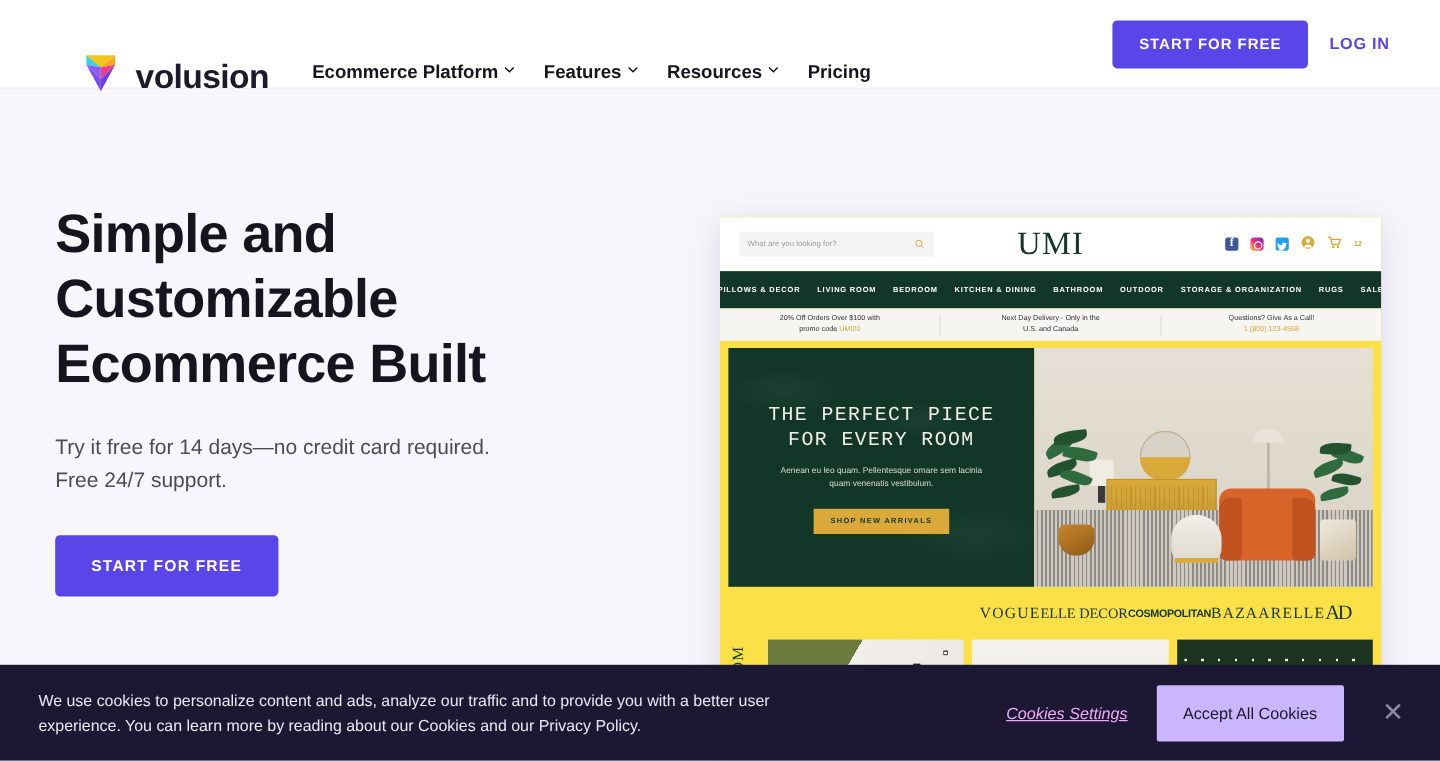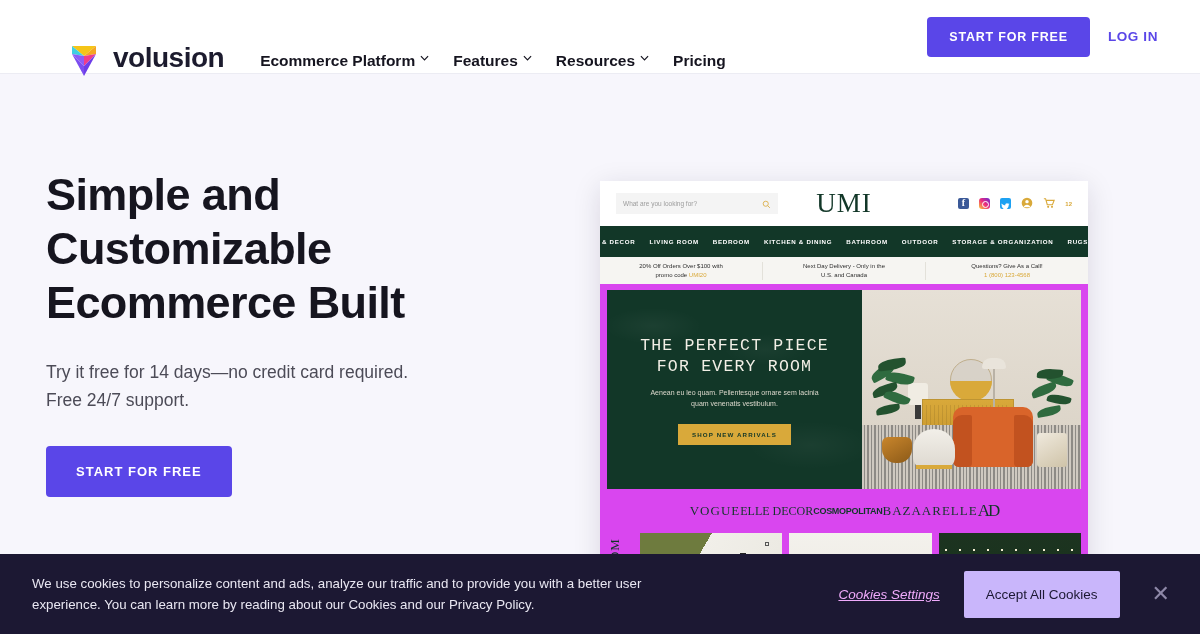--- a/index.html
+++ b/index.html
@@ -13,21 +13,21 @@
 
   
   .topnav {
     position: absolute; top: 0; left: 0;
     width: 1200px; height: 74px;
     background: #ffffff;
     display: flex; align-items: center;
     border-bottom: 1px solid #ececf3;
     z-index: 20;
   }
-  .brand { display: flex; align-items: flex-start; margin-left: 66px; margin-top: 48px; }
+  .brand { display: flex; align-items: flex-end; margin-left: 66px; margin-top: 48px; }
   .brand-mark { width: 36px; height: 38px; flex: 0 0 auto; }
   .brand-name {
     font-size: 28px; font-weight: bold; color: #1c1b2e;
     margin-left: 11px; letter-spacing: -0.5px;
   }
   .navlinks { display: flex; align-items: center; margin-left: 24px; }
   .navlink {
     display: flex; align-items: center; gap: 5px;
     font-size: 15.5px; font-weight: bold; color: #15141f;
     padding: 0 12px; cursor: pointer; white-space: nowrap; margin-top: 48px;
@@ -63,22 +63,22 @@
   .btn-start-hero {
     margin-top: 32px; background: #5a46e8; color: #fff;
     font-size: 13px; font-weight: bold; letter-spacing: 1px;
     padding: 18px 30px; border: none; border-radius: 4px; cursor: pointer;
     font-family: "Liberation Sans", sans-serif;
   }
 
   
   .mock {
     position: absolute; left: 600px; top: 107px;
-    width: 488px; height: 452px;
-    background: #d946ef; overflow: hidden;
+    width: 551px; height: 452px;
+    background: #fde047; overflow: hidden;
     box-shadow: 0 6px 26px rgba(20,18,48,0.13);
   }
   .mock-top {
     height: 45px; background: #fff;
     display: flex; align-items: center; padding: 0 16px;
   }
   .search-box {
     width: 162px; height: 21px; background: #f4f4f4;
     display: flex; align-items: center; justify-content: space-between;
     padding: 0 7px;
@@ -196,21 +196,21 @@
   .lamp { position: absolute; right: 86px; bottom: 70px; width: 2px; height: 52px; background: #b9b2a6; }
   .lamp:after { content:""; position:absolute; left:-11px; top:-9px; width:24px; height:11px;
     background:#e9e4db; border-radius: 12px 12px 3px 3px; }
   .tlamp { position: absolute; left: 46px; bottom: 84px; width: 20px; height: 22px;
     background: #f0ece3; border-radius: 3px; }
   .tlamp:after { content:""; position:absolute; left:7px; top:22px; width:6px; height:14px; background:#3a3a3a; }
 
   
   .mock-brands {
     height: 44px; display: flex; align-items: center;
-    justify-content: center; padding: 0 26px;
+    justify-content: flex-end; padding: 0 26px;
     font-family: "Liberation Serif", serif; color: #123728;
   }
   .brand-item { font-size: 13px; letter-spacing: 1px; white-space: nowrap; }
   .brand-item.cosmo {
     font-family: "Liberation Sans", sans-serif; font-size: 9px;
     font-weight: bold; letter-spacing: -0.3px;
   }
   .brand-item.decor { font-size: 12px; letter-spacing: 0; }
   .brand-item.ad { font-size: 17px; letter-spacing: -2px; }
 

